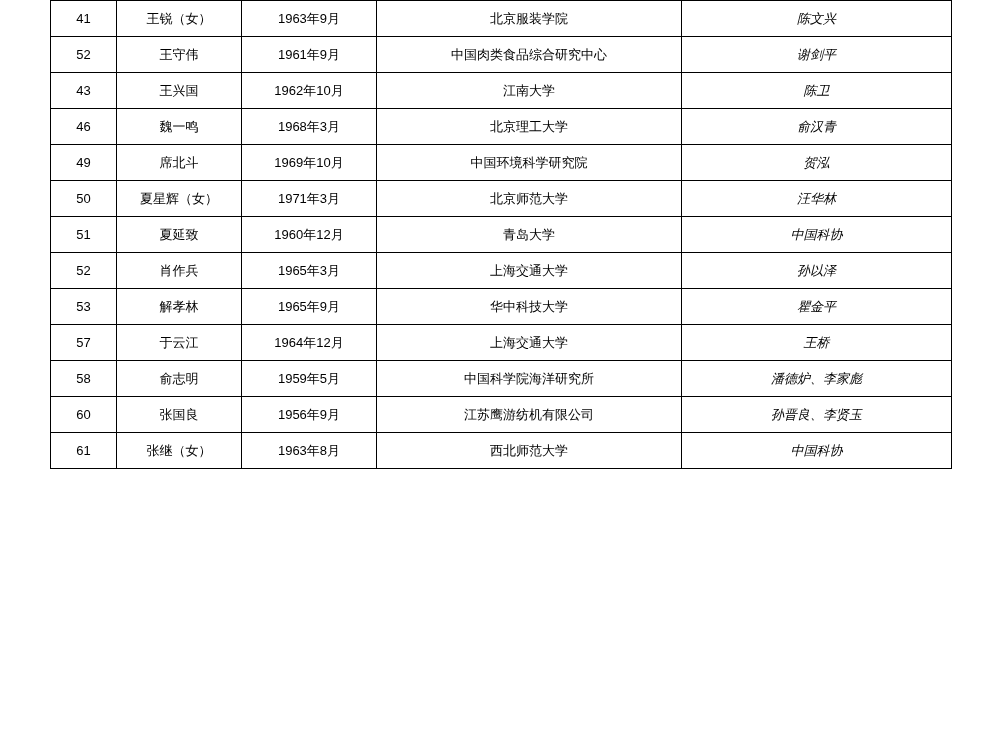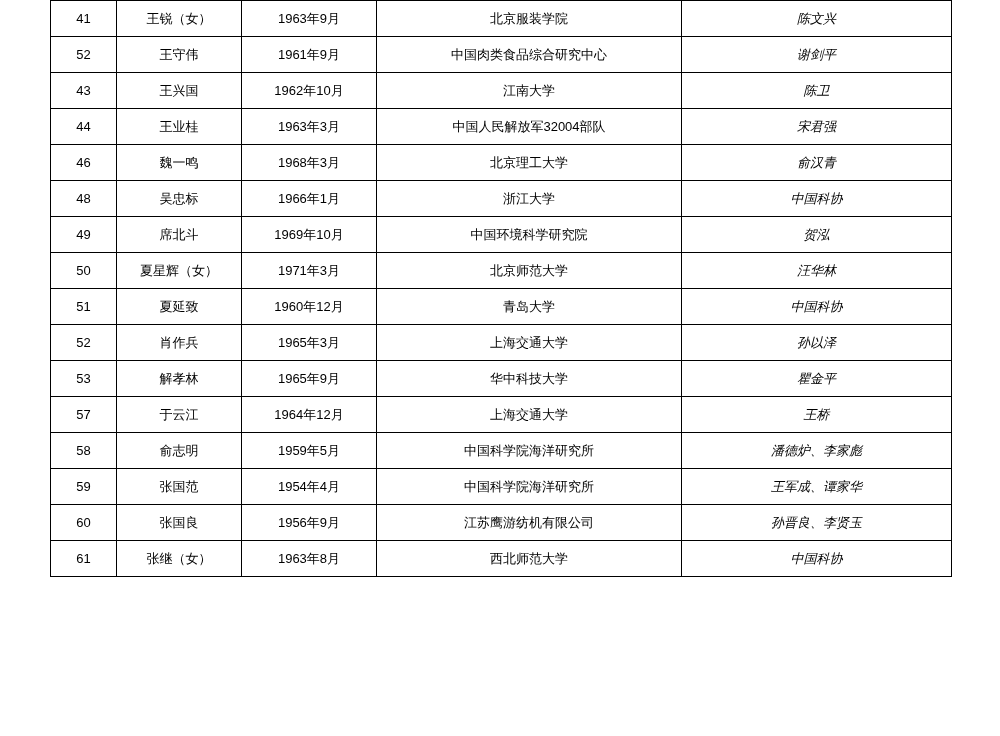--- a/index.html
+++ b/index.html
@@ -78,39 +78,25 @@
           <td class="ref">谢剑平</td>
         </tr>
         <tr>
           <td class="idx">43</td>
           <td class="name">王兴国</td>
           <td class="birth">1962年10月</td>
           <td class="org">江南大学</td>
           <td class="ref">陈卫</td>
         </tr>
         <tr>
-          <td class="idx">44</td>
-          <td class="name">王业桂</td>
-          <td class="birth">1963年3月</td>
-          <td class="org">中国人民解放军32004部队</td>
-          <td class="ref">宋君强</td>
-        </tr>
-        <tr>
           <td class="idx">46</td>
           <td class="name">魏一鸣</td>
           <td class="birth">1968年3月</td>
           <td class="org">北京理工大学</td>
           <td class="ref">俞汉青</td>
-        </tr>
-        <tr>
-          <td class="idx">48</td>
-          <td class="name">吴忠标</td>
-          <td class="birth">1966年1月</td>
-          <td class="org">浙江大学</td>
-          <td class="ref">中国科协</td>
         </tr>
         <tr>
           <td class="idx">49</td>
           <td class="name">席北斗</td>
           <td class="birth">1969年10月</td>
           <td class="org">中国环境科学研究院</td>
           <td class="ref">贺泓</td>
         </tr>
         <tr>
           <td class="idx">50</td>
@@ -148,27 +134,20 @@
           <td class="ref">王桥</td>
         </tr>
         <tr>
           <td class="idx">58</td>
           <td class="name">俞志明</td>
           <td class="birth">1959年5月</td>
           <td class="org">中国科学院海洋研究所</td>
           <td class="ref">潘德炉、李家彪</td>
         </tr>
         <tr>
-          <td class="idx">59</td>
-          <td class="name">张国范</td>
-          <td class="birth">1954年4月</td>
-          <td class="org">中国科学院海洋研究所</td>
-          <td class="ref">王军成、谭家华</td>
-        </tr>
-        <tr>
           <td class="idx">60</td>
           <td class="name">张国良</td>
           <td class="birth">1956年9月</td>
           <td class="org">江苏鹰游纺机有限公司</td>
           <td class="ref">孙晋良、李贤玉</td>
         </tr>
         <tr>
           <td class="idx">61</td>
           <td class="name">张继（女）</td>
           <td class="birth">1963年8月</td>

